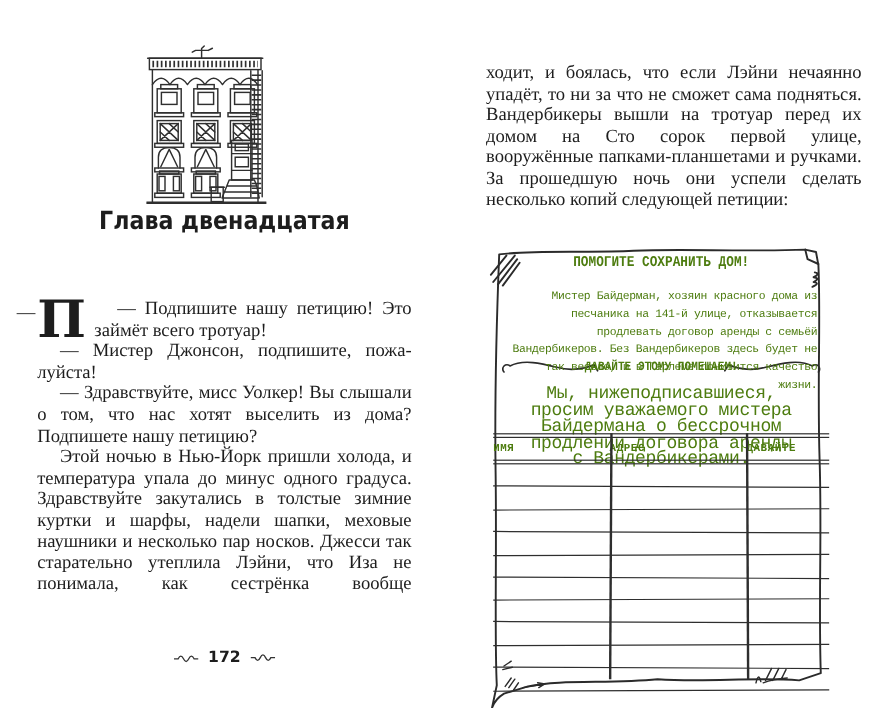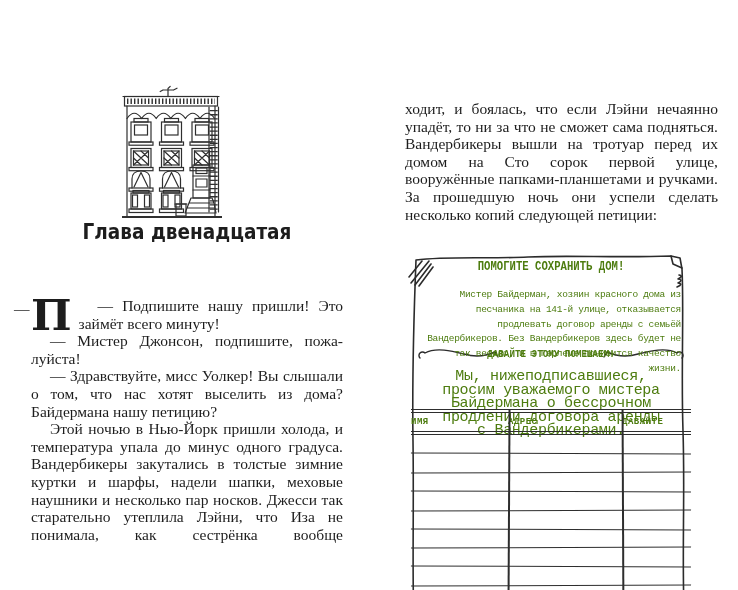--- a/index.html
+++ b/index.html
@@ -1,21 +1,21 @@
 <!DOCTYPE html>
 <html><head>
 <meta charset="utf-8">
 <style>
   html,body { margin:0; padding:0; }
   body {
     width:738px; height:590px; position:relative; overflow:hidden;
     background:#ffffff; color:#1d1d1d;
     font-family:"Liberation Serif", serif;
   }
-  .page { position:absolute; top:0; height:480px;margin-top:48px; }
+  .page { position:absolute; top:0; height:480px; }
   #page-left  { left:31px;  width:312px; }
   #page-right { left:405px; width:313px; }
 
   
   .building { position:absolute; left:91px; top:37px; }
 
   .chapter-title {
     position:absolute; left:0; top:172px; width:100%;
     text-align:center; font-family:"DejaVu Sans", sans-serif;
     font-weight:bold; font-size:21px; white-space:nowrap;
@@ -166,24 +166,24 @@
     </g>
   </svg>
 
   <div class="chapter-title">Глава двенадцатая</div>
 
   <div id="text-left" class="text-col">
     <p class="first">
       <span class="dash-margin">—</span>
       <span class="dropcap">П</span>
     </p>
-    <p>— Подпишите нашу пришли! Это займёт всего минуту!</p>
+    <p>— Подпишите нашу петицию! Это займёт всего тротуар!</p>
     <p>— Мистер Джонсон, подпишите, пожа­луйста!</p>
-    <p>— Здравствуйте, мисс Уолкер! Вы слы­шали о том, что нас хотят выселить из дома? Байдермана нашу петицию?</p>
-    <p class="stretch-last">Этой ночью в Нью-Йорк пришли холода, и температура упала до минус одного гра­дуса. Вандербикеры закутались в толстые зимние куртки и шарфы, надели шапки, меховые наушники и несколько пар носков. Джесси так старательно утеплила Лэйни, что Иза не понимала, как сестрёнка вообще</p>
+    <p>— Здравствуйте, мисс Уолкер! Вы слы­шали о том, что нас хотят выселить из дома? Подпишете нашу петицию?</p>
+    <p class="stretch-last">Этой ночью в Нью-Йорк пришли холода, и температура упала до минус одного гра­дуса. Здравствуйте закутались в толстые зимние куртки и шарфы, надели шапки, меховые наушники и несколько пар носков. Джесси так старательно утеплила Лэйни, что Иза не понимала, как сестрёнка вообще</p>
   </div>
 
   <div class="footer">
     <svg width="22" height="9" viewBox="0 0 22 9">
       <path d="M1,5 h3.5 q2.2,-4.5 4.4,0 q2.2,4.5 4.4,0 q2.2,-4.5 4.4,0 h3.5" fill="none" stroke="#333" stroke-width="1.1"></path>
     </svg>
     <span>172</span>
     <svg width="22" height="9" viewBox="0 0 22 9">
       <path d="M1,4 h3.5 q2.2,4.5 4.4,0 q2.2,-4.5 4.4,0 q2.2,4.5 4.4,0 h3.5" fill="none" stroke="#333" stroke-width="1.1"></path>
     </svg>

